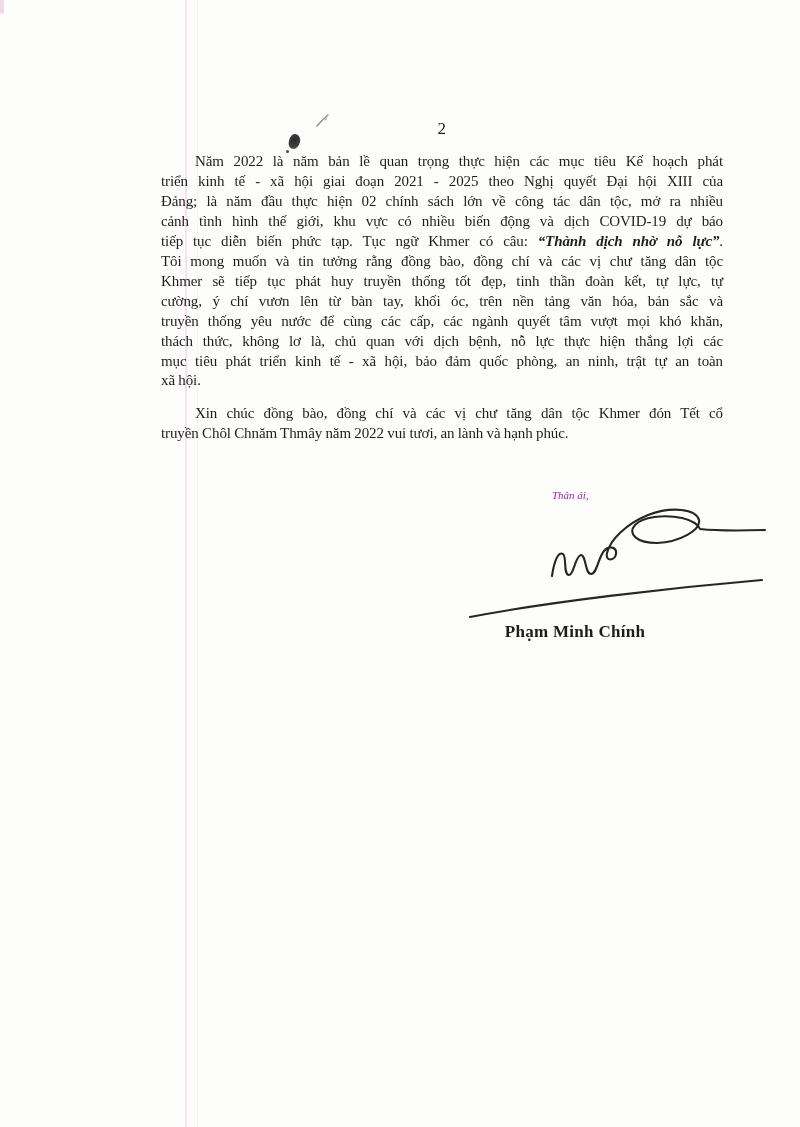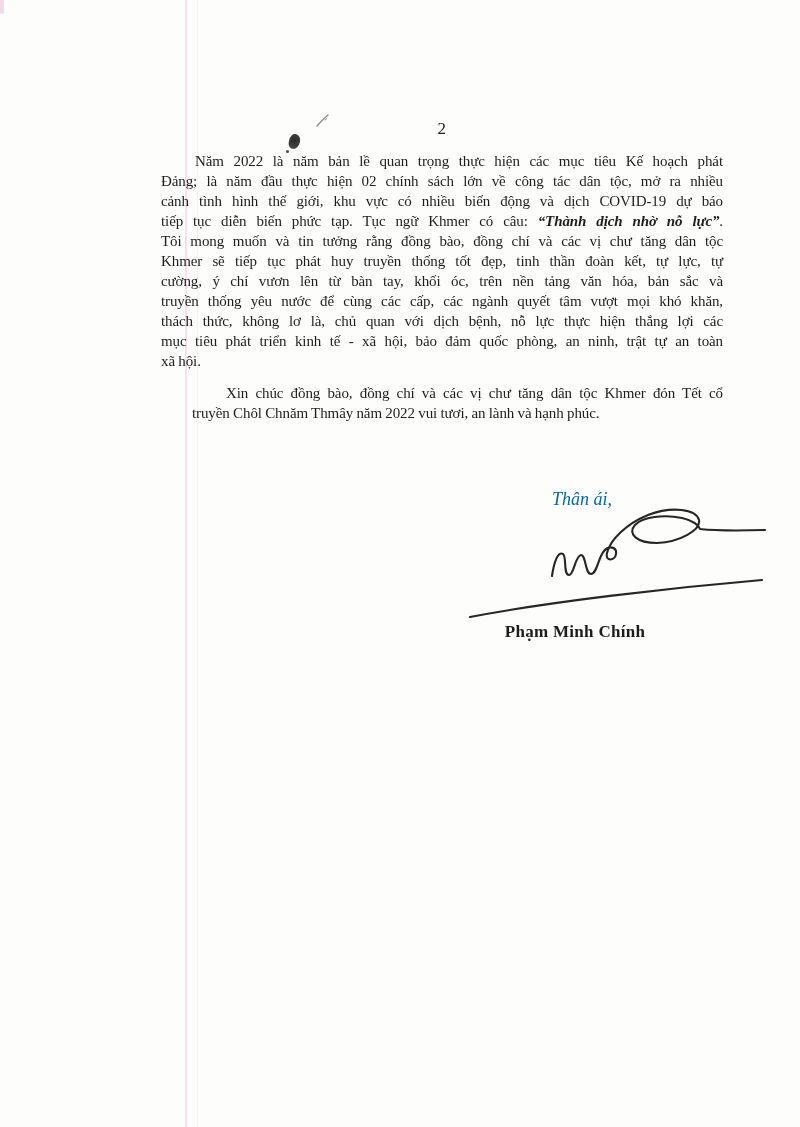--- a/index.html
+++ b/index.html
@@ -63,36 +63,36 @@
     position: absolute;
     left: 161px;
     top: 152px;
     width: 562px;
     font-size: 15px;
     line-height: 19.95px;
     letter-spacing: -0.1px;
     word-spacing: -0.3px;
     color: #1d1d1d;
   }
-  .para + .para { margin-top: 13px; margin-left: 31px; }
+  .para + .para { margin-top: 13px; }
   .line {
     text-align: justify;
     text-align-last: justify;
   }
   .line.last { text-align-last: left; }
   .line.first { padding-left: 34px; }
   .bi { font-weight: bold; font-style: italic; }
   
   .salutation {
     position: absolute;
     left: 552px;
     top: 489px;
     font-style: italic;
-    font-size: 18px;
-    color: #0369a1;
+    font-size: 11px;
+    color: #a21caf;
   }
   .signature-svg {
     position: absolute;
     left: 428px;
     top: 498px;
   }
   .signer {
     position: absolute;
     left: 430px;
     top: 622px;
@@ -118,20 +118,21 @@
   <svg class="scratch" width="14" height="14" viewBox="0 0 14 14">
     <path d="M 1 12 Q 5 7 12 1" stroke="#8d8d8d" stroke-width="1.4" fill="none" stroke-linecap="round"></path>
     <path d="M 9 6 L 11 4.5" stroke="#9a9a9a" stroke-width="1" fill="none" stroke-linecap="round"></path>
   </svg>
   <div class="ink-blob"></div>
   <div class="ink-dot"></div>
 
   <div class="body-text">
       <div class="para">
         <div class="line first"><span>Năm 2022 là năm bản lề quan trọng thực hiện các mục tiêu Kế hoạch phát</span></div>
+        <div class="line"><span>triển kinh tế - xã hội giai đoạn 2021 - 2025 theo Nghị quyết Đại hội XIII của</span></div>
         <div class="line"><span>Đảng; là năm đầu thực hiện 02 chính sách lớn về công tác dân tộc, mở ra nhiều</span></div>
         <div class="line"><span>cảnh tình hình thế giới, khu vực có nhiều biến động và dịch COVID-19 dự báo</span></div>
         <div class="line"><span>tiếp tục diễn biến phức tạp. Tục ngữ Khmer có câu: </span><span class="bi">“Thành dịch nhờ nỗ lực”</span><span>.</span></div>
         <div class="line"><span>Tôi mong muốn và tin tưởng rằng đồng bào, đồng chí và các vị chư tăng dân tộc</span></div>
         <div class="line"><span>Khmer sẽ tiếp tục phát huy truyền thống tốt đẹp, tinh thần đoàn kết, tự lực, tự</span></div>
         <div class="line"><span>cường, ý chí vươn lên từ bàn tay, khối óc, trên nền tảng văn hóa, bản sắc và</span></div>
         <div class="line"><span>truyền thống yêu nước để cùng các cấp, các ngành quyết tâm vượt mọi khó khăn,</span></div>
         <div class="line"><span>thách thức, không lơ là, chủ quan với dịch bệnh, nỗ lực thực hiện thắng lợi các</span></div>
         <div class="line"><span>mục tiêu phát triển kinh tế - xã hội, bảo đảm quốc phòng, an ninh, trật tự an toàn</span></div>
         <div class="line last"><span>xã hội.</span></div>

